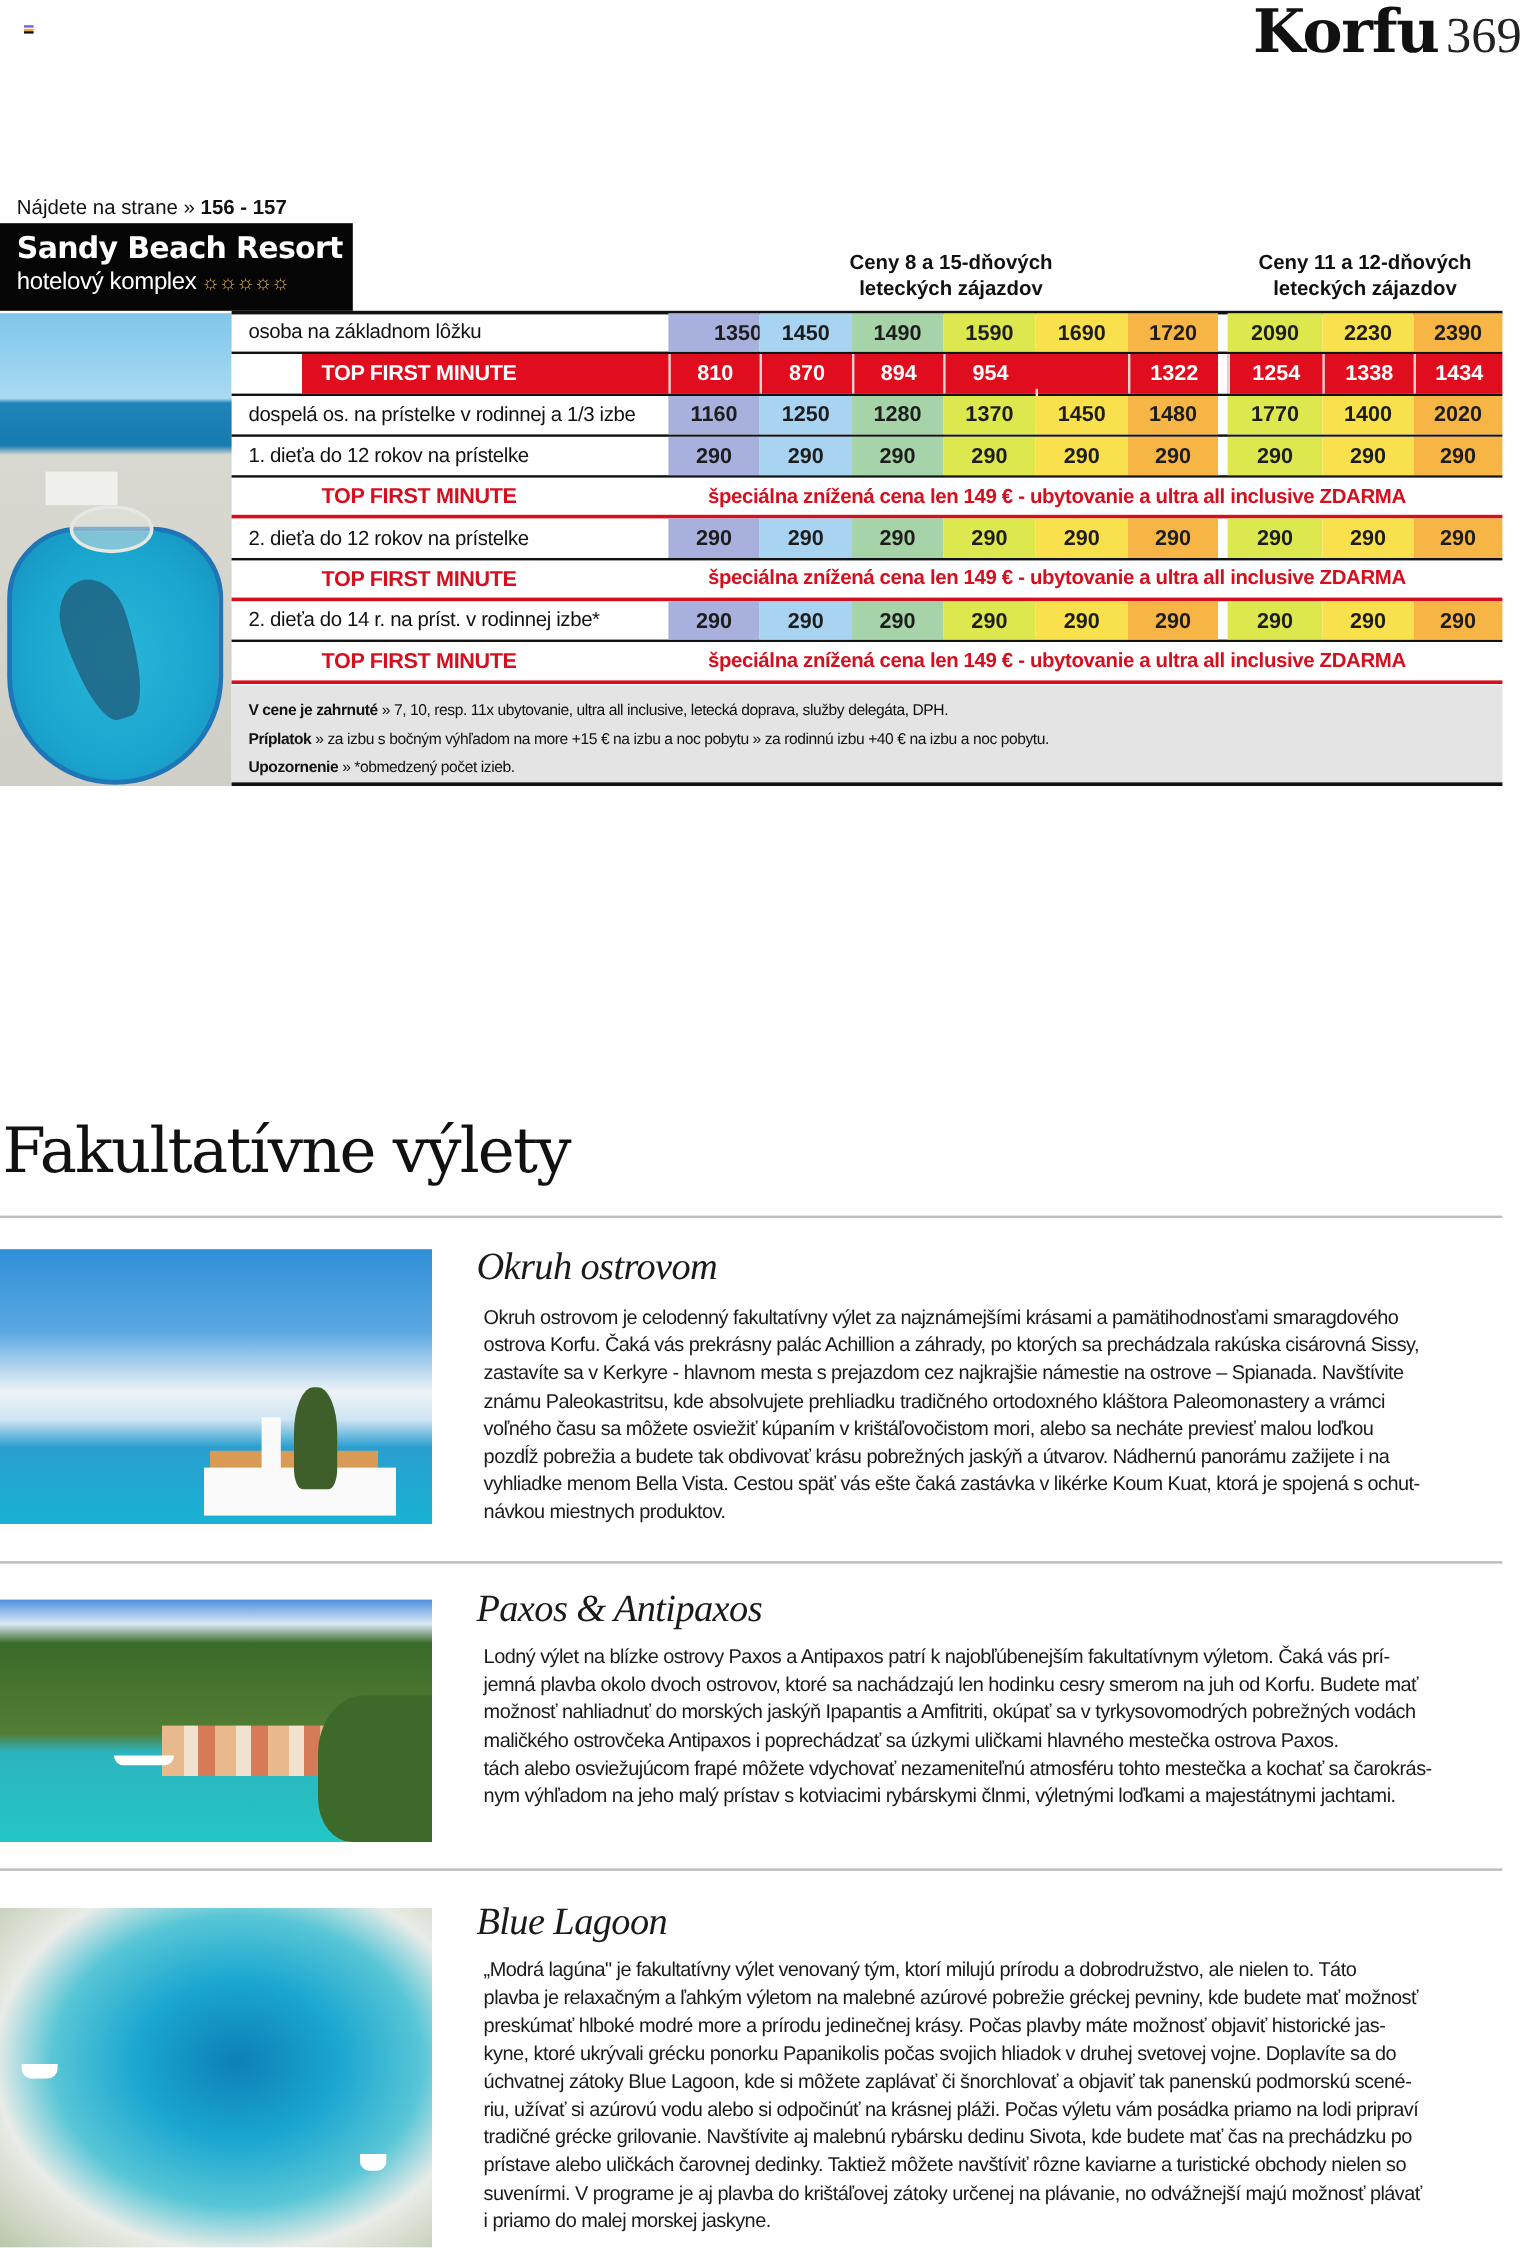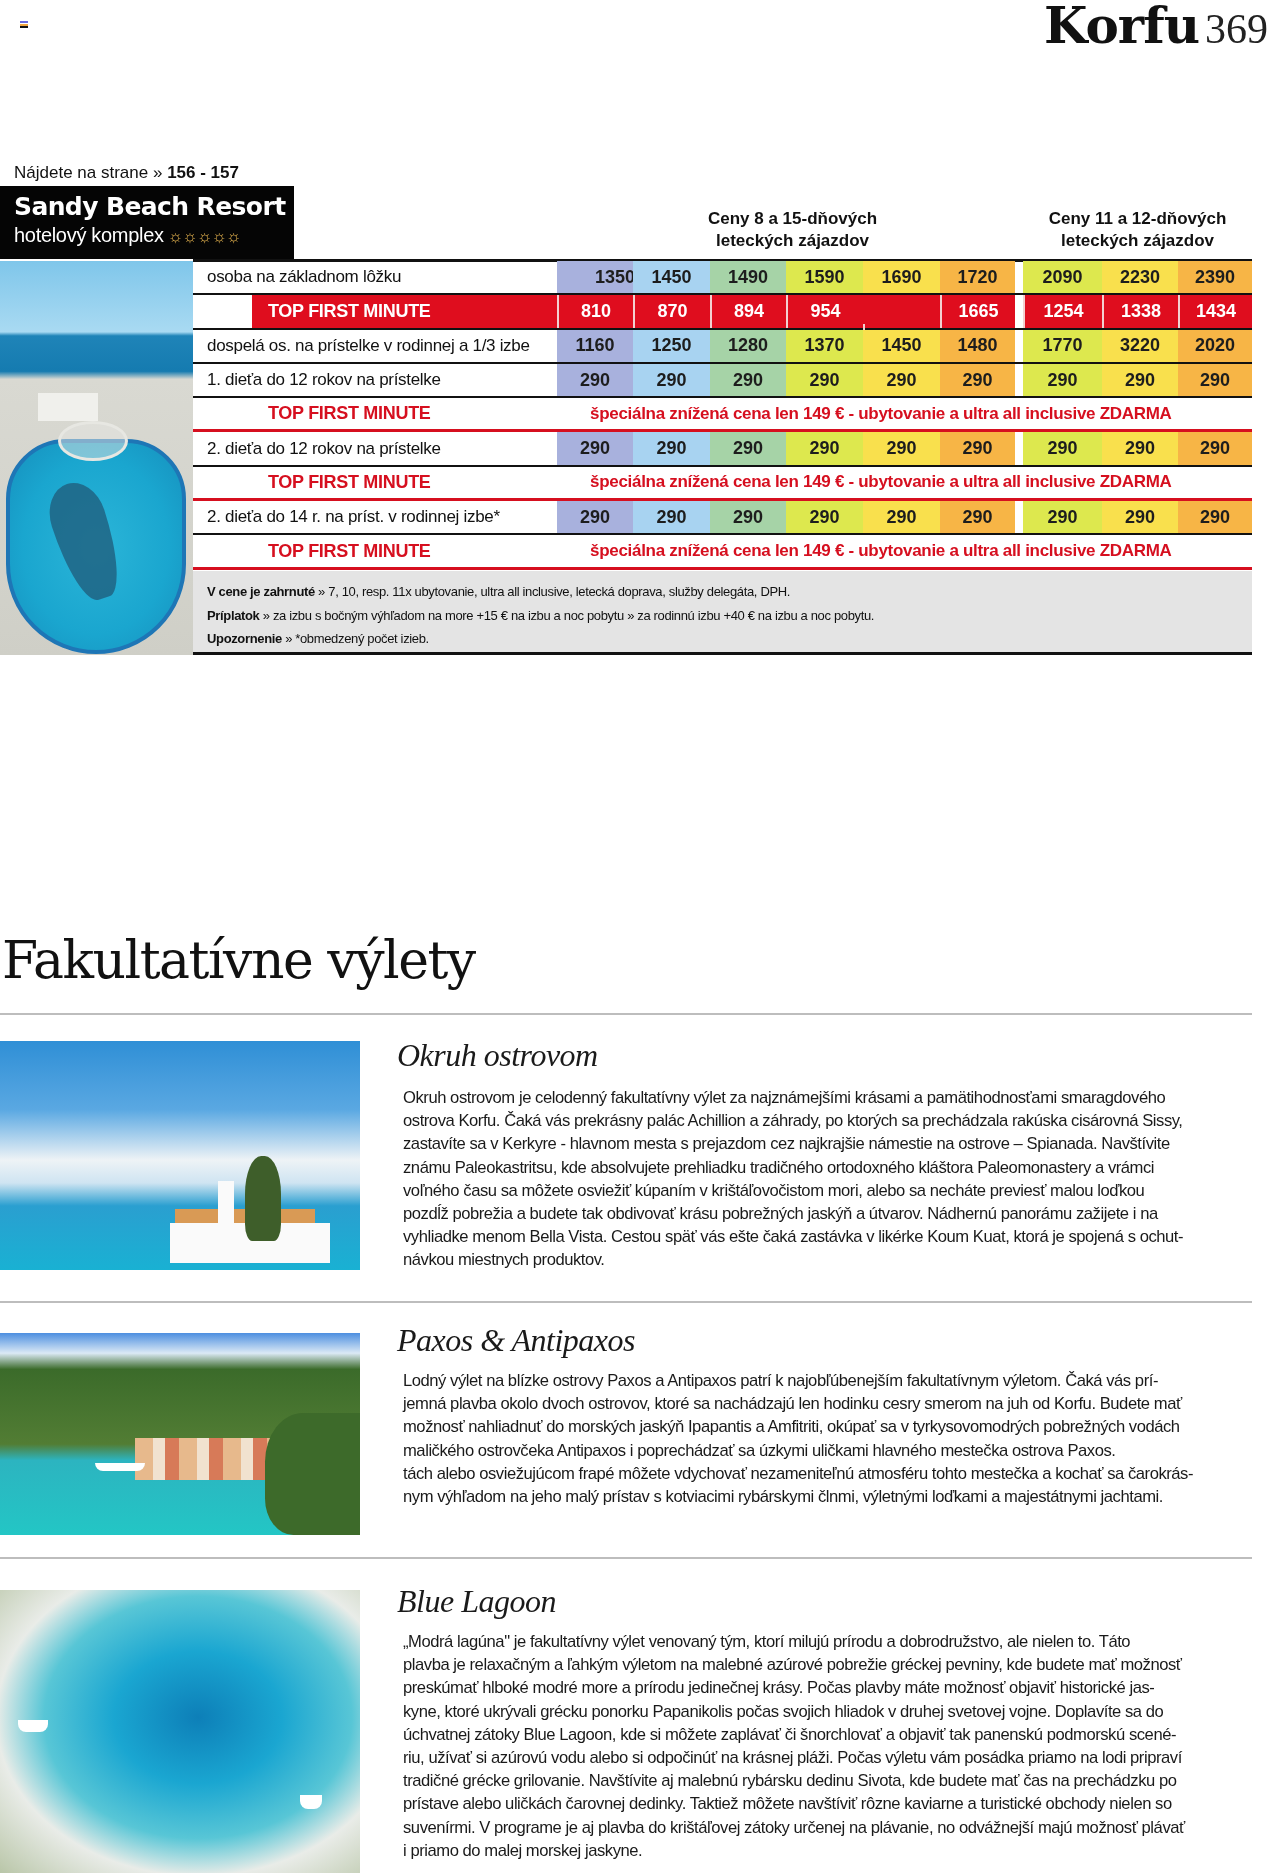--- a/index.html
+++ b/index.html
@@ -116,36 +116,36 @@
       <div class="cell" style="left: 909px; width: 76px; background: rgb(249, 224, 77);">2230</div>
       <div class="cell" style="left: 985px; width: 74px; background: rgb(247, 181, 70);">2390</div>
     </div>
     <div class="row red">
       <div class="label">TOP FIRST MINUTE</div>
       <div class="cell" style="left: 364px; width: 76px;">810</div>
       <div class="cell" style="left: 440px; width: 77px;">870</div>
       <div class="cell" style="left: 517px; width: 76px;">894</div>
       <div class="cell" style="left: 593px; width: 77px;">954</div>
       <div class="cell" style="left: 670px; width: 77px; margin-top: 29px;">1014</div>
-      <div class="cell" style="left: 747px; width: 75px;">1665</div>
+      <div class="cell" style="left: 747px; width: 75px;">1322</div>
       <div class="cell" style="left: 830px; width: 79px;">1254</div>
       <div class="cell" style="left: 909px; width: 76px;">1338</div>
       <div class="cell" style="left: 985px; width: 74px;">1434</div>
       <div class="gap" style="left: 822px; width: 8px;"></div>
     </div>
     <div class="row ">
       <div class="label">dospelá os. na prístelke v rodinnej a 1/3 izbe</div>
       <div class="cell" style="left: 364px; width: 76px; background: rgb(168, 177, 221);">1160</div>
       <div class="cell" style="left: 440px; width: 77px; background: rgb(168, 211, 241);">1250</div>
       <div class="cell" style="left: 517px; width: 76px; background: rgb(166, 211, 167);">1280</div>
       <div class="cell" style="left: 593px; width: 77px; background: rgb(221, 232, 78);">1370</div>
       <div class="cell" style="left: 670px; width: 77px; background: rgb(249, 224, 77);">1450</div>
       <div class="cell" style="left: 747px; width: 75px; background: rgb(247, 181, 70);">1480</div>
       <div class="cell" style="left: 830px; width: 79px; background: rgb(221, 232, 78);">1770</div>
-      <div class="cell" style="left: 909px; width: 76px; background: rgb(249, 224, 77);">3220</div>
+      <div class="cell" style="left: 909px; width: 76px; background: rgb(249, 224, 77);">1400</div>
       <div class="cell" style="left: 985px; width: 74px; background: rgb(247, 181, 70);">2020</div>
     </div>
     <div class="row ">
       <div class="label">1. dieťa do 12 rokov na prístelke</div>
       <div class="cell" style="left: 364px; width: 76px; background: rgb(168, 177, 221);">290</div>
       <div class="cell" style="left: 440px; width: 77px; background: rgb(168, 211, 241);">290</div>
       <div class="cell" style="left: 517px; width: 76px; background: rgb(166, 211, 167);">290</div>
       <div class="cell" style="left: 593px; width: 77px; background: rgb(221, 232, 78);">290</div>
       <div class="cell" style="left: 670px; width: 77px; background: rgb(249, 224, 77);">290</div>
       <div class="cell" style="left: 747px; width: 75px; background: rgb(247, 181, 70);">290</div>

